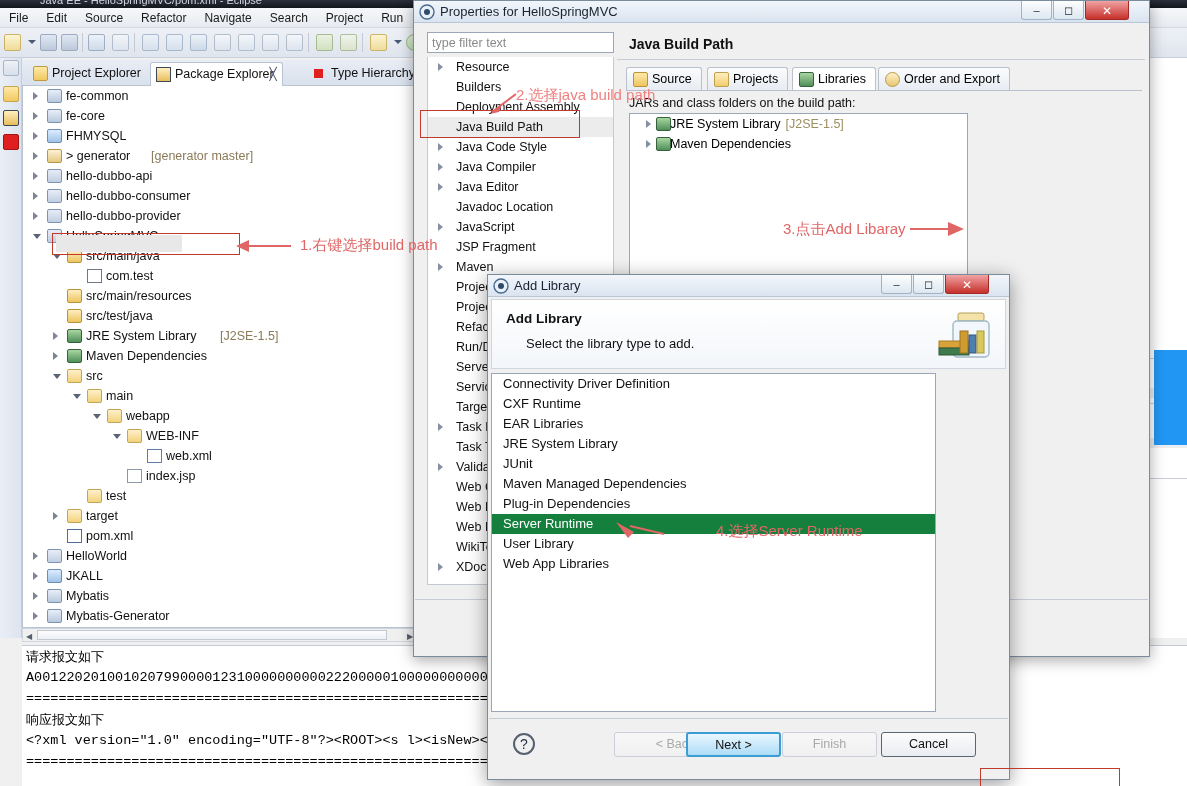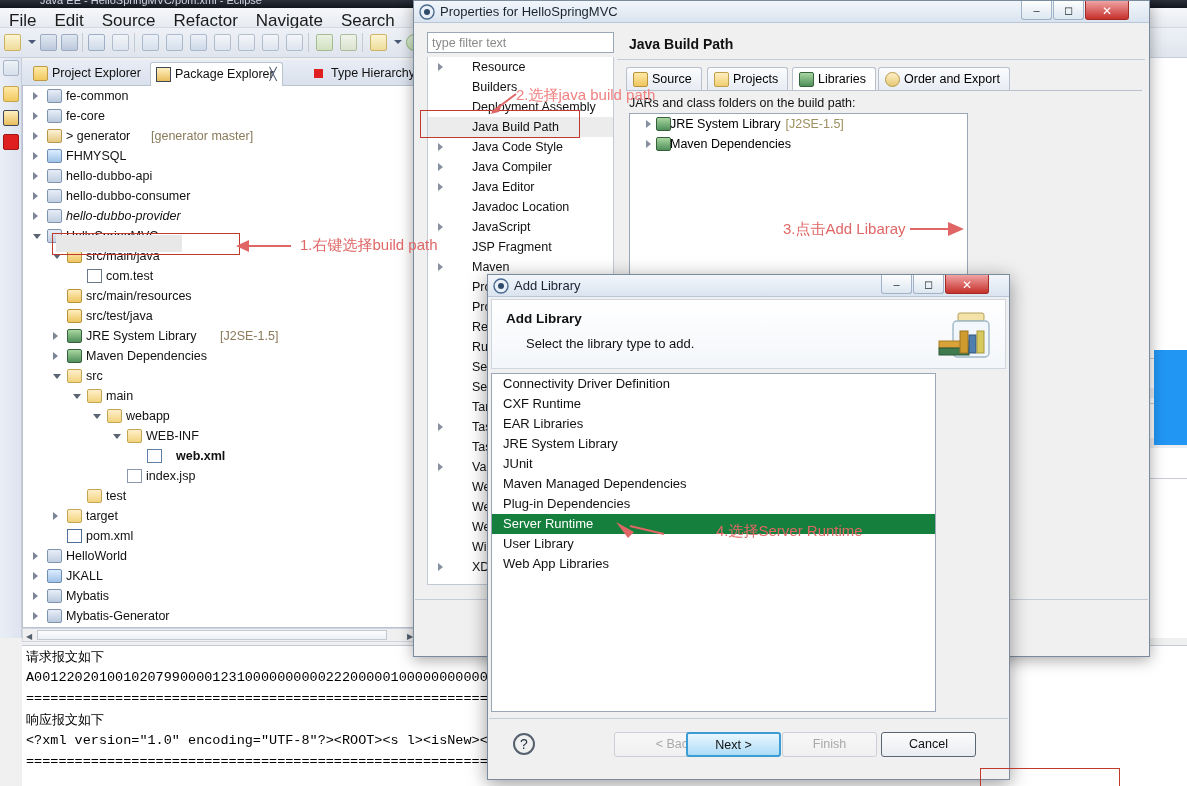--- a/index.html
+++ b/index.html
@@ -19,21 +19,21 @@
     color:#cfd6e0; font-size:11px; overflow:hidden;
   }
   #eclipse-titlebar .tt { position:absolute; left:40px; top:-6px; white-space:nowrap; }
 
   #menubar {
     position:absolute; left:0; top:8px; width:1187px; height:20px;
     background:linear-gradient(#f6f7f9,#e7ebf1);
     border-bottom:1px solid #d4d9e0;
   }
   #menubar .mi {
-    float:left; padding:3px 9px 0 9px; font-size:17px; color:#1a1a1a;
+    float:left; padding:3px 9px 0 9px; font-size:12px; color:#1a1a1a;
     font-family:"Liberation Sans", sans-serif; cursor:default;
   }
 
   #toolbar {
     position:absolute; left:0; top:28px; width:1187px; height:30px;
     background:linear-gradient(#eef1f6,#dfe5ee);
     border-bottom:1px solid #c9d0da;
   }
   .tbicon {
     position:absolute; top:6px; width:17px; height:17px;
@@ -170,21 +170,21 @@
     font-family:"Liberation Sans", sans-serif;
   }
 
   #props-tree {
     position:absolute; left:13px; top:56px; width:187px; height:528px;
     background:#fff; border:1px solid #c3cad4; border-top:none;
     overflow:hidden;
   }
   .prow {
     position:relative; height:20px; line-height:20px; font-size:12.5px;
-    color:#111; padding-left:44px; white-space:nowrap;
+    color:#111; padding-left:28px; white-space:nowrap;
   }
   .prow .pt {
     position:absolute; left:10px; top:6px; width:0;height:0;
     border-top:4px solid transparent;border-bottom:4px solid transparent;
     border-left:5px solid #8790a0;
   }
   .prow.sel-jbp { background:#ececec; }
 
   #jbp-highlight {
     position:absolute; left:420px; top:110px; width:160px; height:28px;
@@ -371,43 +371,43 @@
           <span class="ticn" style="left: 24px; background: linear-gradient(rgb(232, 238, 247), rgb(185, 201, 222)); border: 1px solid rgb(126, 147, 173); border-radius: 2px;"></span>
           <span class="tlabel" style="left: 43px;">fe-common</span>
         </div>
         <div class="trow">
           <span class="twist" style="left: 10px;"></span>
           <span class="ticn" style="left: 24px; background: linear-gradient(rgb(232, 238, 247), rgb(185, 201, 222)); border: 1px solid rgb(126, 147, 173); border-radius: 2px;"></span>
           <span class="tlabel" style="left: 43px;">fe-core</span>
         </div>
         <div class="trow">
           <span class="twist" style="left: 10px;"></span>
+          <span class="ticn" style="left: 24px; background: linear-gradient(rgb(220, 236, 255), rgb(159, 194, 232)); border: 1px solid rgb(109, 141, 178); border-radius: 2px;"></span>
+          <span class="tlabel" style="left: 43px;">FHMYSQL</span>
+        </div>
+        <div class="trow">
+          <span class="twist" style="left: 10px;"></span>
           <span class="ticn" style="left: 24px; background: linear-gradient(rgb(253, 242, 216), rgb(229, 201, 127)); border: 1px solid rgb(182, 151, 74); border-radius: 2px;"></span>
           <span class="tlabel" style="left: 43px;">&gt; generator</span>
           <span class="tlabel tsub" style="left: 128px;">[generator master]</span>
         </div>
         <div class="trow">
           <span class="twist" style="left: 10px;"></span>
-          <span class="ticn" style="left: 24px; background: linear-gradient(rgb(220, 236, 255), rgb(159, 194, 232)); border: 1px solid rgb(109, 141, 178); border-radius: 2px;"></span>
-          <span class="tlabel" style="left: 43px;">FHMYSQL</span>
-        </div>
-        <div class="trow">
-          <span class="twist" style="left: 10px;"></span>
           <span class="ticn" style="left: 24px; background: linear-gradient(rgb(231, 237, 246), rgb(192, 207, 226)); border: 1px solid rgb(127, 148, 174); border-radius: 2px;"></span>
           <span class="tlabel" style="left: 43px;">hello-dubbo-api</span>
         </div>
         <div class="trow">
           <span class="twist" style="left: 10px;"></span>
           <span class="ticn" style="left: 24px; background: linear-gradient(rgb(231, 237, 246), rgb(192, 207, 226)); border: 1px solid rgb(127, 148, 174); border-radius: 2px;"></span>
           <span class="tlabel" style="left: 43px;">hello-dubbo-consumer</span>
         </div>
         <div class="trow">
           <span class="twist" style="left: 10px;"></span>
           <span class="ticn" style="left: 24px; background: linear-gradient(rgb(231, 237, 246), rgb(192, 207, 226)); border: 1px solid rgb(127, 148, 174); border-radius: 2px;"></span>
-          <span class="tlabel" style="left: 43px; font-style: italic;">hello-dubbo-provider</span>
+          <span class="tlabel" style="left: 43px;">hello-dubbo-provider</span>
         </div>
         <div class="trow">
           <span class="twist open" style="left: 10px;"></span>
           <span class="ticn" style="left: 24px; background: linear-gradient(rgb(231, 237, 246), rgb(192, 207, 226)); border: 1px solid rgb(127, 148, 174); border-radius: 2px;"></span>
           <span class="tlabel" style="left: 43px;">HelloSpringMVC</span>
         </div>
         <div class="trow">
           <span class="twist open" style="left: 30px;"></span>
           <span class="ticn" style="left: 44px; background: linear-gradient(rgb(255, 238, 192), rgb(237, 197, 95)); border: 1px solid rgb(185, 147, 56); border-radius: 2px;"></span>
           <span class="tlabel" style="left: 63px;">src/main/java</span>
@@ -450,21 +450,21 @@
           <span class="ticn" style="left: 84px; background: linear-gradient(rgb(255, 240, 204), rgb(242, 211, 124)); border: 1px solid rgb(196, 165, 82); border-radius: 2px;"></span>
           <span class="tlabel" style="left: 103px;">webapp</span>
         </div>
         <div class="trow">
           <span class="twist open" style="left: 90px;"></span>
           <span class="ticn" style="left: 104px; background: linear-gradient(rgb(255, 240, 204), rgb(242, 211, 124)); border: 1px solid rgb(196, 165, 82); border-radius: 2px;"></span>
           <span class="tlabel" style="left: 123px;">WEB-INF</span>
         </div>
         <div class="trow">
           <span class="ticn" style="left: 124px; background: rgb(255, 255, 255); border: 1px solid rgb(94, 127, 166);"></span>
-          <span class="tlabel" style="left: 153px; font-weight: bold;">web.xml</span>
+          <span class="tlabel" style="left: 143px;">web.xml</span>
         </div>
         <div class="trow">
           <span class="ticn" style="left: 104px; background: rgb(255, 255, 255); border: 1px solid rgb(138, 152, 170);"></span>
           <span class="tlabel" style="left: 123px;">index.jsp</span>
         </div>
         <div class="trow">
           <span class="ticn" style="left: 64px; background: linear-gradient(rgb(255, 240, 204), rgb(242, 211, 124)); border: 1px solid rgb(196, 165, 82); border-radius: 2px;"></span>
           <span class="tlabel" style="left: 83px;">test</span>
         </div>
         <div class="trow">

